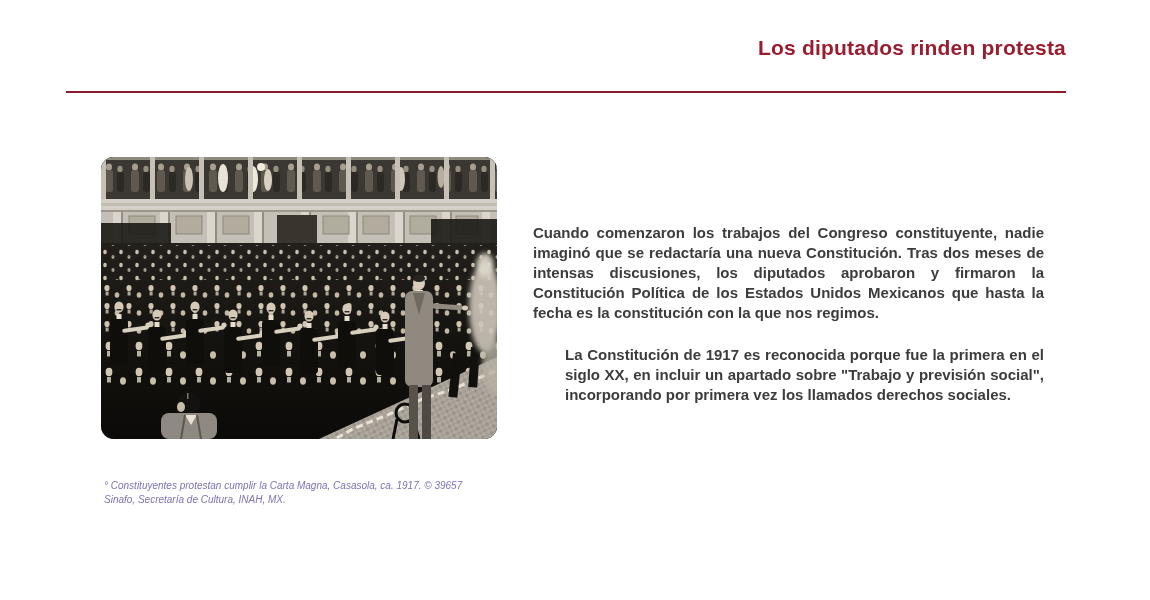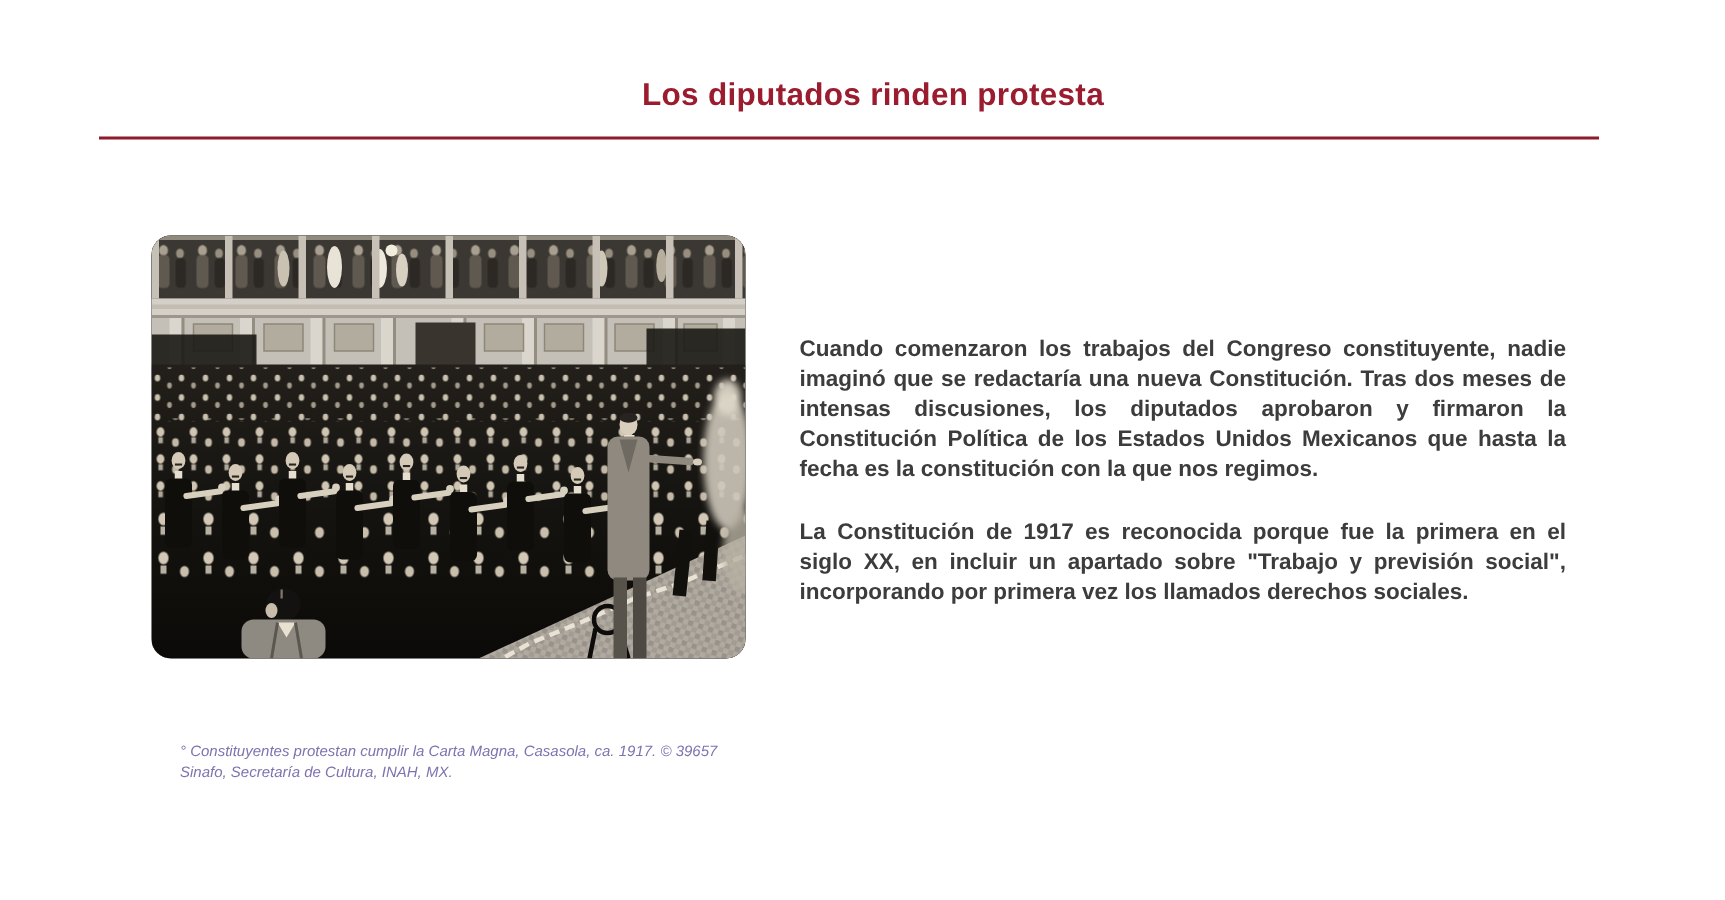--- a/index.html
+++ b/index.html
@@ -8,42 +8,42 @@
     --bodycolor:#3c3c3c;
     --captioncolor:#7f72b0;
   }
   html,body{margin:0;padding:0;}
   body{
     width:1150px;height:600px;position:relative;background:#ffffff;
     font-family:"Liberation Sans","DejaVu Sans",sans-serif;
     overflow:hidden;
   }
   .page-title{
-    position:absolute;left:66px;top:36px;width:1000px;margin:16px;
-    text-align:center;font-size:21px;font-weight:bold;color:var(--accent);
+    position:absolute;left:66px;top:36px;width:1000px;margin:0;
+    text-align:right;font-size:21px;font-weight:bold;color:var(--accent);
     letter-spacing:0.2px;
   }
   .title-rule{
     position:absolute;left:66px;top:91px;width:1000px;height:1.5px;
     background:var(--rule);
   }
   .photo-frame{
     position:absolute;left:101px;top:157px;width:396px;height:282px;
     border-radius:13px;overflow:hidden;background:#161411;
   }
   .photo-frame svg{display:block;}
   .article-text{
     position:absolute;left:533px;top:223px;width:511px;
     font-size:15px;line-height:20px;color:var(--bodycolor);
     text-align:justify;
   }
   .article-text p{margin:0;font-weight:bold;}
-  .article-text p + p{margin-top:22px;}
+  .article-text p + p{margin-top:22px;margin-left:32px;}
   .photo-caption{
-    position:absolute;left:104px;top:479px;width:378px;margin:16px;
+    position:absolute;left:104px;top:479px;width:378px;margin:0;
     font-style:italic;font-size:10px;line-height:13.5px;
     color:var(--captioncolor);
   }
 </style>
 </head>
 <body>
 
 <h1 class="page-title">Los diputados rinden protesta</h1>
 <div class="title-rule"></div>
 

